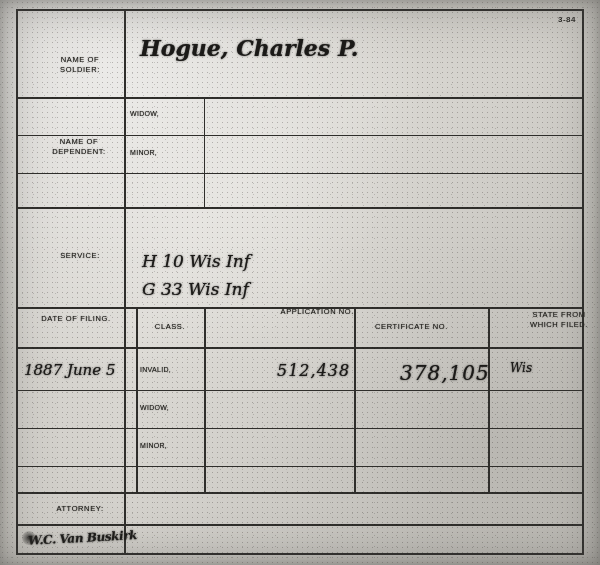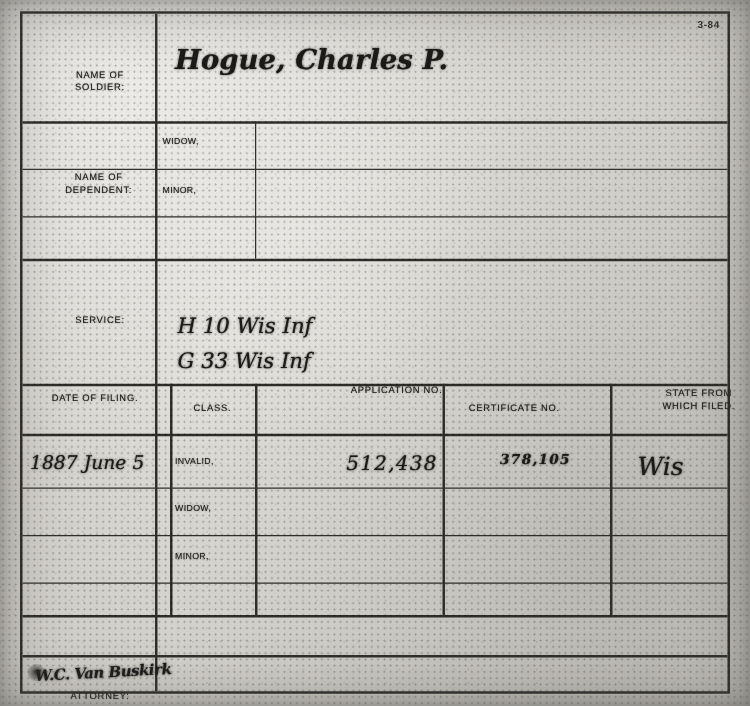--- a/index.html
+++ b/index.html
@@ -186,31 +186,31 @@
     <div class="lbl" style="left:118px; top:311px; width:68px;">CLASS.</div>
     <div class="lbl" style="left:188px; top:296px; width:148px;text-align:right;">APPLICATION NO.</div>
     <div class="lbl" style="left:338px; top:311px; width:111px;">CERTIFICATE NO.</div>
     <div class="lbl" style="left:472px; top:299px; width:90px;padding-left:24px;">STATE FROM
 WHICH FILED.</div>
 
     <div class="lbl small" style="left:122px; top:354px; width:62px; text-align:left;">Invalid,</div>
     <div class="lbl small" style="left:122px; top:392px; width:62px; text-align:left;">Widow,</div>
     <div class="lbl small" style="left:122px; top:430px; width:62px; text-align:left;">Minor,</div>
 
-    <div class="lbl" style="left:22px; top:493px; width:80px;margin-top:48px;">ATTORNEY:</div>
+    <div class="lbl" style="left:22px; top:493px; width:80px;">ATTORNEY:</div>
 
     <div class="hand b" style="left:122px; top:24px; font-size:22px;">Hogue, Charles P.</div>
 
     <div class="hand" style="left:124px; top:240px; font-size:17px;">H 10 Wis Inf</div>
     <div class="hand" style="left:124px; top:268px; font-size:17px;">G 33 Wis Inf</div>
 
     <div class="hand" style="left:6px; top:350px; font-size:15px;">1887 June 5</div>
     <div class="hand" style="left:230px; top:350px; font-size:16px; letter-spacing:1px;margin-left:29px;">512,438</div>
-    <div class="hand" style="left:382px; top:350px; font-size:11px; letter-spacing:1px;font-weight:bold;">378,105</div>
-    <div class="hand" style="left:492px; top:350px; font-size:20px;">Wis</div>
+    <div class="hand" style="left:382px; top:350px; font-size:20px; letter-spacing:1px;">378,105</div>
+    <div class="hand" style="left:492px; top:350px; font-size:12px;">Wis</div>
 
     <div class="blob" style="left:4px; top:520px;"></div>
     <div class="stamp" style="left:10px; top:520px;">W.C. Van Buskirk</div>
 
   </div>
 
   <div id="grain"></div>
   <div id="vignette"></div>
 </div>
 

